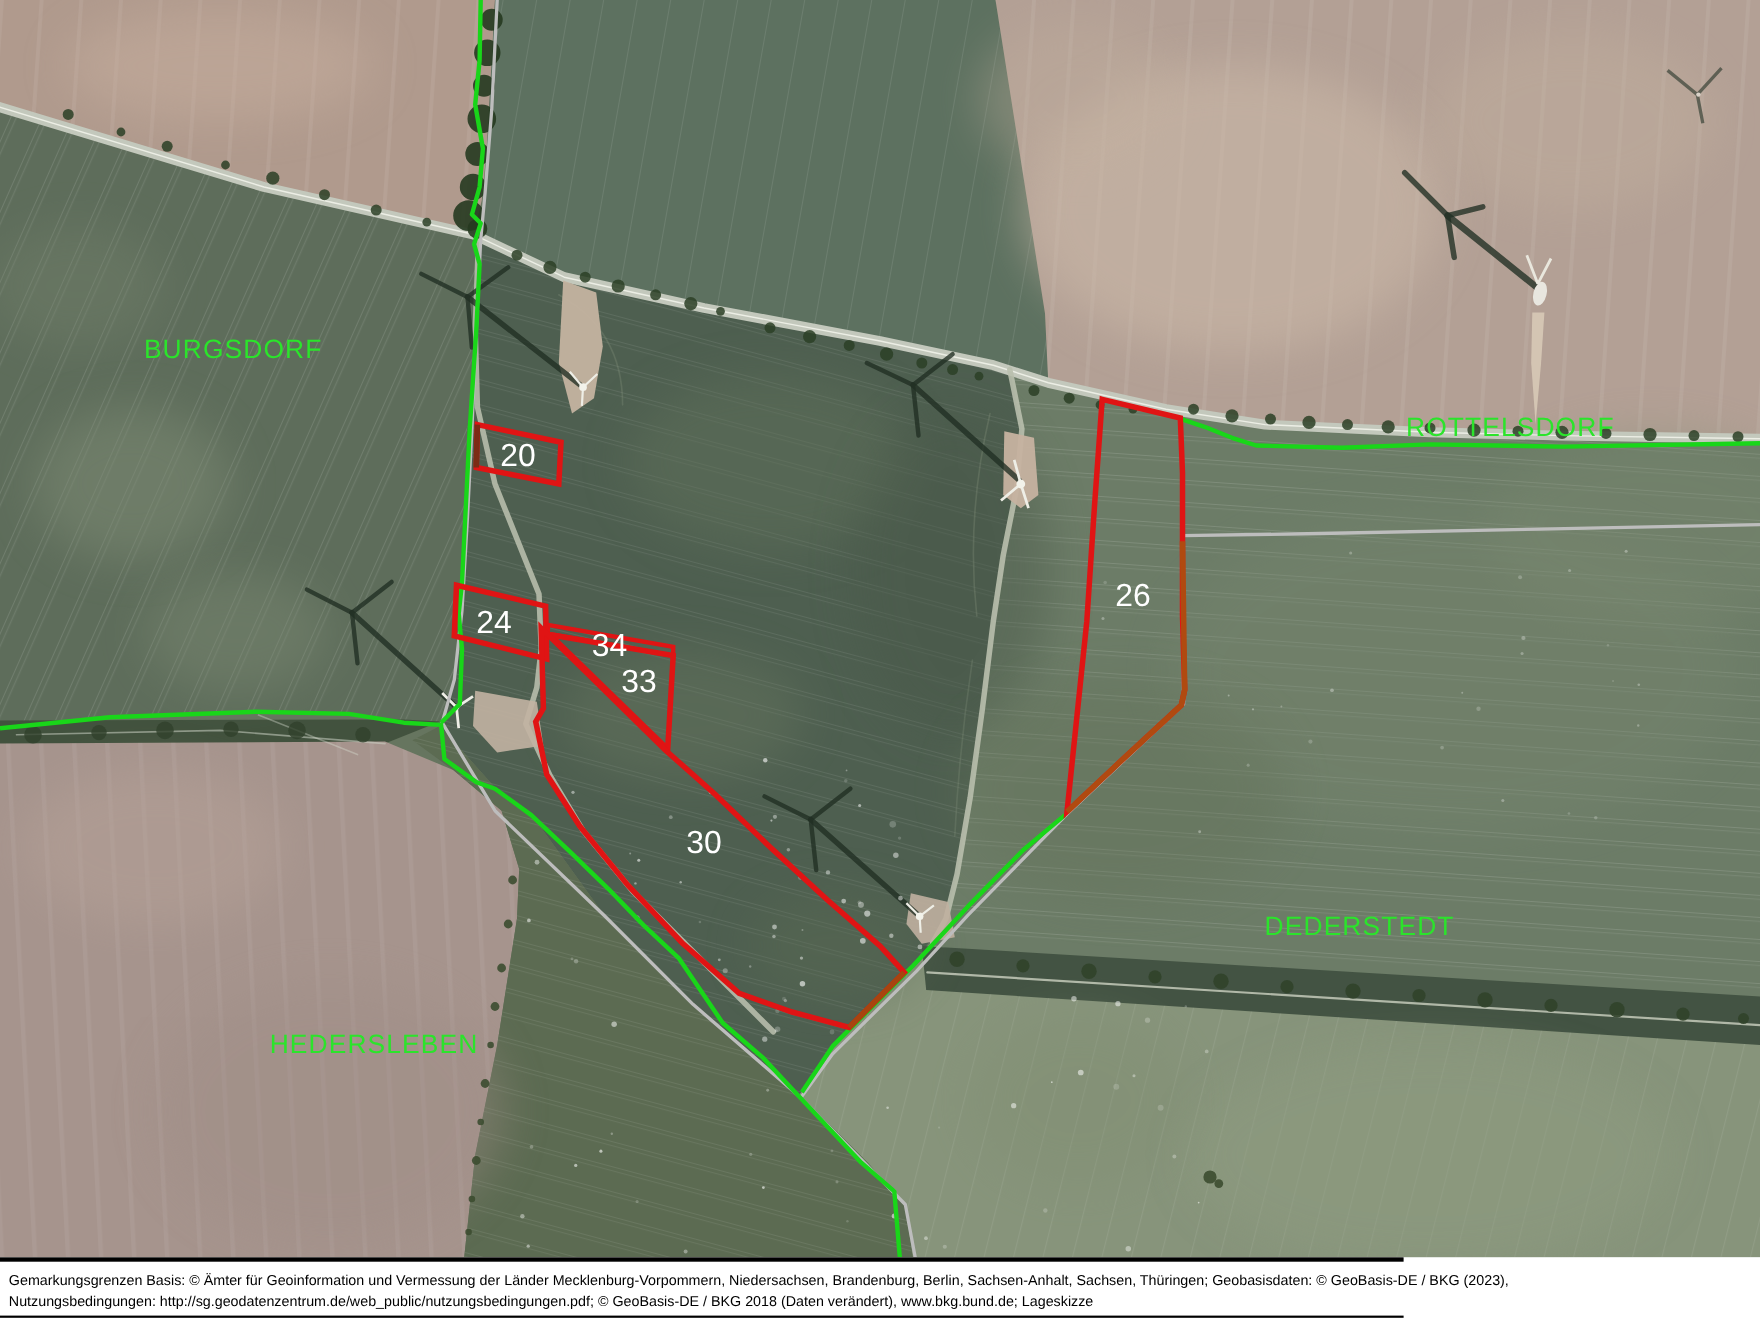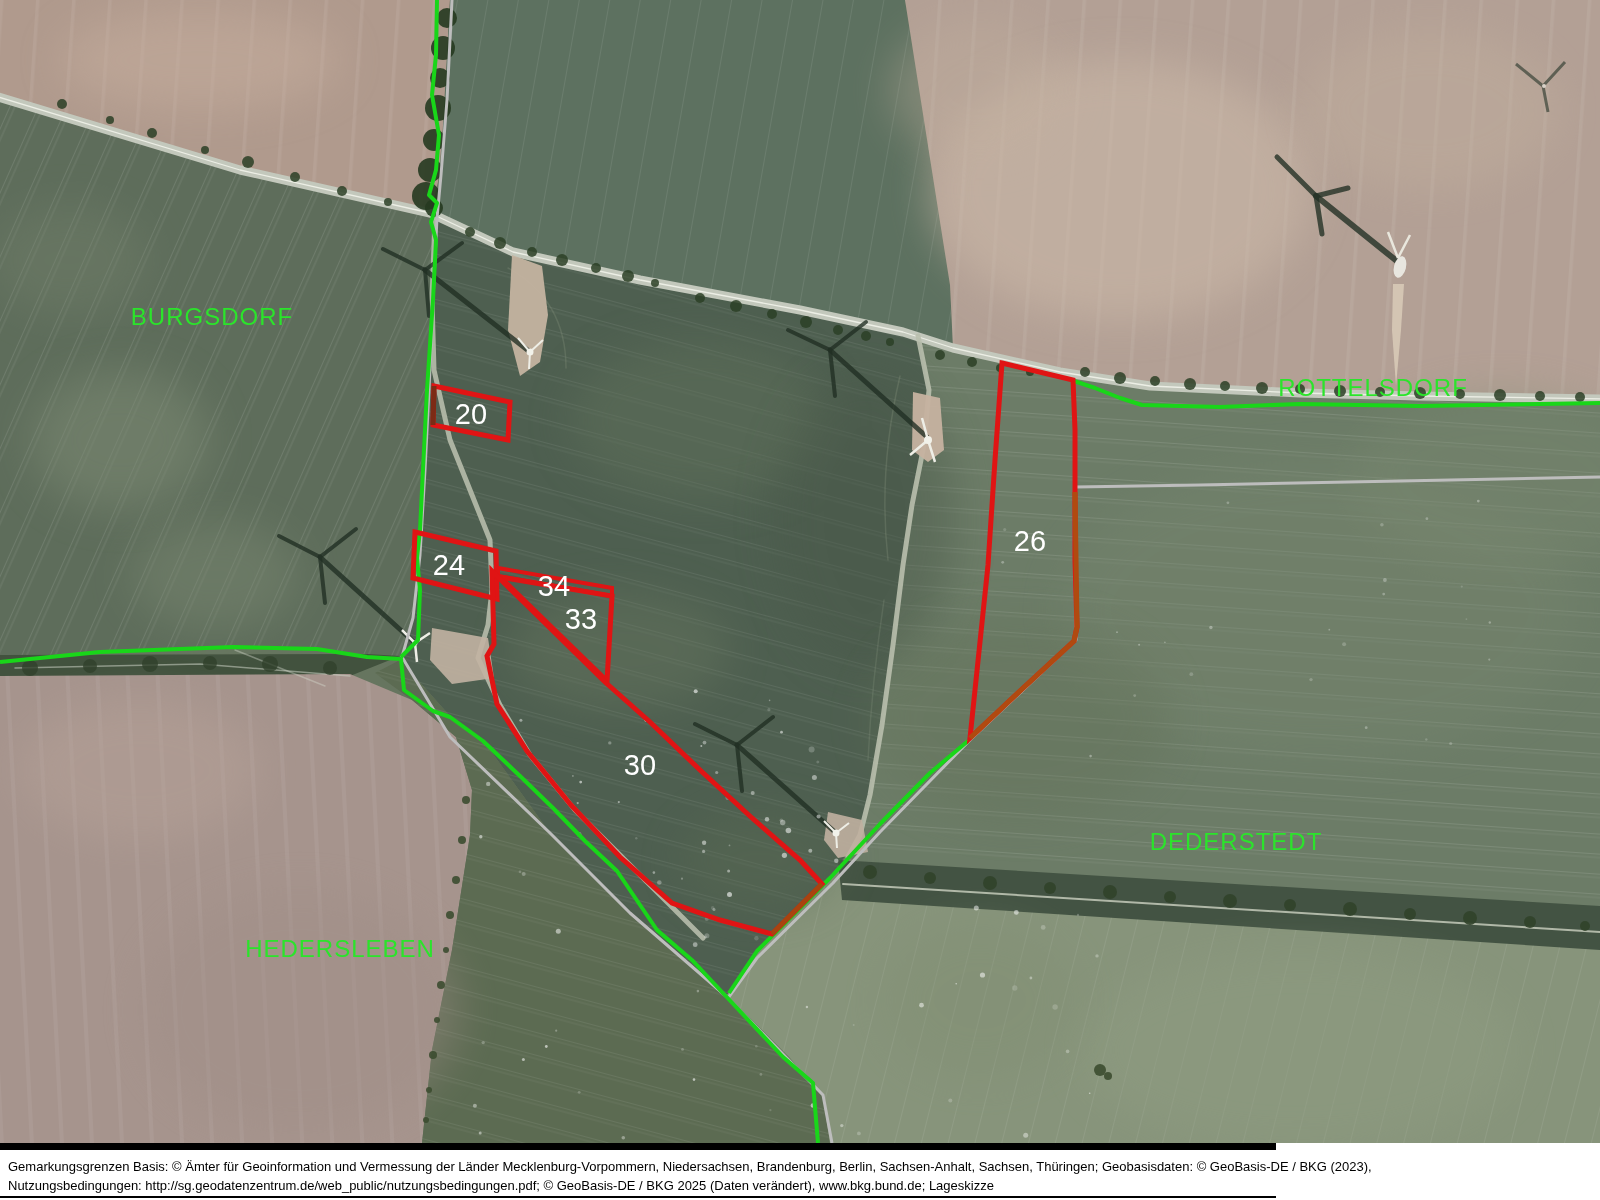--- a/index.html
+++ b/index.html
@@ -2,21 +2,21 @@
 <html><head>
 <meta charset="utf-8">
 <style>
   html,body{margin:0;padding:0;}
   body{width:1600px;height:1200px;background:#ffffff;overflow:hidden;position:relative;
        font-family:"Liberation Sans",sans-serif;}
   svg{display:block;}
   .num{font-family:"Liberation Sans",sans-serif;font-size:29px;fill:#ffffff;}
   .place{font-family:"Liberation Sans",sans-serif;font-size:24px;fill:#2be42b;letter-spacing:1px;}
   .footer{position:absolute;left:0;top:1143px;width:1276px;height:55px;box-sizing:border-box;
-          background:#ffffff;border-top:7px solid #000000;border-bottom:2px solid #000;
+          background:#ffffff;border-top:4px solid #000000;border-bottom:2px solid #000;
           padding:7px 6px 0 8px;font-size:13px;line-height:19px;color:#000;}
   .footer div{white-space:nowrap;}
 </style>
 </head>
 <body>
 
 <svg width="1600" height="1143" viewBox="0 0 1600 1143">
   <defs>
     <filter id="b20" x="-40%" y="-40%" width="180%" height="180%">
         <feGaussianBlur stdDeviation="20"></feGaussianBlur>
@@ -411,14 +411,14 @@
   <g text-anchor="middle">
     <text class="place" x="212" y="325">BURGSDORF</text>
     <text class="place" x="1373" y="396">ROTTELSDORF</text>
     <text class="place" x="1236" y="850">DEDERSTEDT</text>
     <text class="place" x="340" y="957">HEDERSLEBEN</text>
   </g>
 </svg>
 
 <div class="footer">
   <div>Gemarkungsgrenzen Basis: © Ämter für Geoinformation und Vermessung der Länder Mecklenburg-Vorpommern, Niedersachsen, Brandenburg, Berlin, Sachsen-Anhalt, Sachsen, Thüringen; Geobasisdaten: © GeoBasis-DE / BKG (2023),</div>
-  <div>Nutzungsbedingungen: http://sg.geodatenzentrum.de/web_public/nutzungsbedingungen.pdf; © GeoBasis-DE / BKG 2025 (Daten verändert), www.bkg.bund.de; Lageskizze</div>
+  <div>Nutzungsbedingungen: http://sg.geodatenzentrum.de/web_public/nutzungsbedingungen.pdf; © GeoBasis-DE / BKG 2018 (Daten verändert), www.bkg.bund.de; Lageskizze</div>
 </div>
 
 </body></html>

